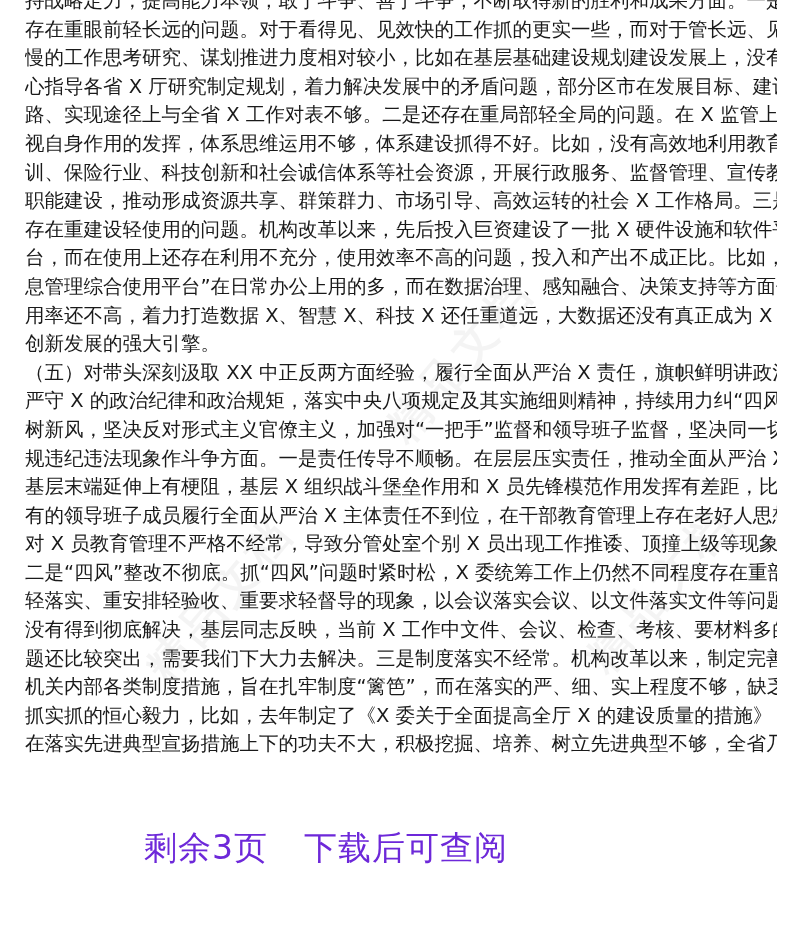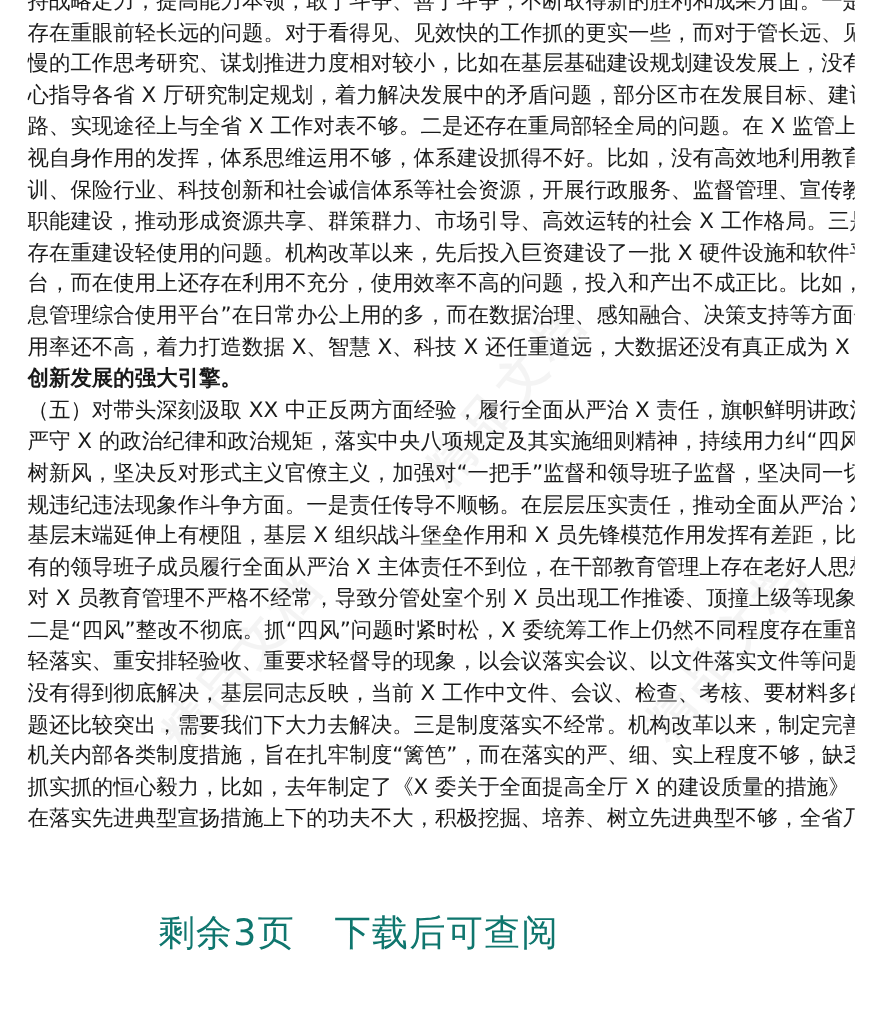--- a/index.html
+++ b/index.html
@@ -34,40 +34,39 @@
     .doc-line {
       display: block;
       height: 28.6px;
       white-space: nowrap;
       text-align: justify;
       text-align-last: justify;
       overflow: hidden;
     }
     .doc-line.last {
       text-align-last: left;
-      font-weight: bold;
     }
     .watermark {
       position: absolute;
       color: rgba(0,0,0,0.045);
       font-size: 44px;
       font-weight: bold;
       transform: rotate(-50deg);
       white-space: nowrap;
       pointer-events: none;
       letter-spacing: 6px;
     }
     .remaining-banner {
       position: absolute;
       left: 0;
       top: 826px;
       width: 652px;
       text-align: center;
       font-size: 33px;
-      color: #0f766e;
+      color: #6d28d9;
       letter-spacing: 1px;
     }
     .remaining-banner .gap {
       display: inline-block;
       width: 36px;
     }
   </style>
 </head>
 <body>
 

